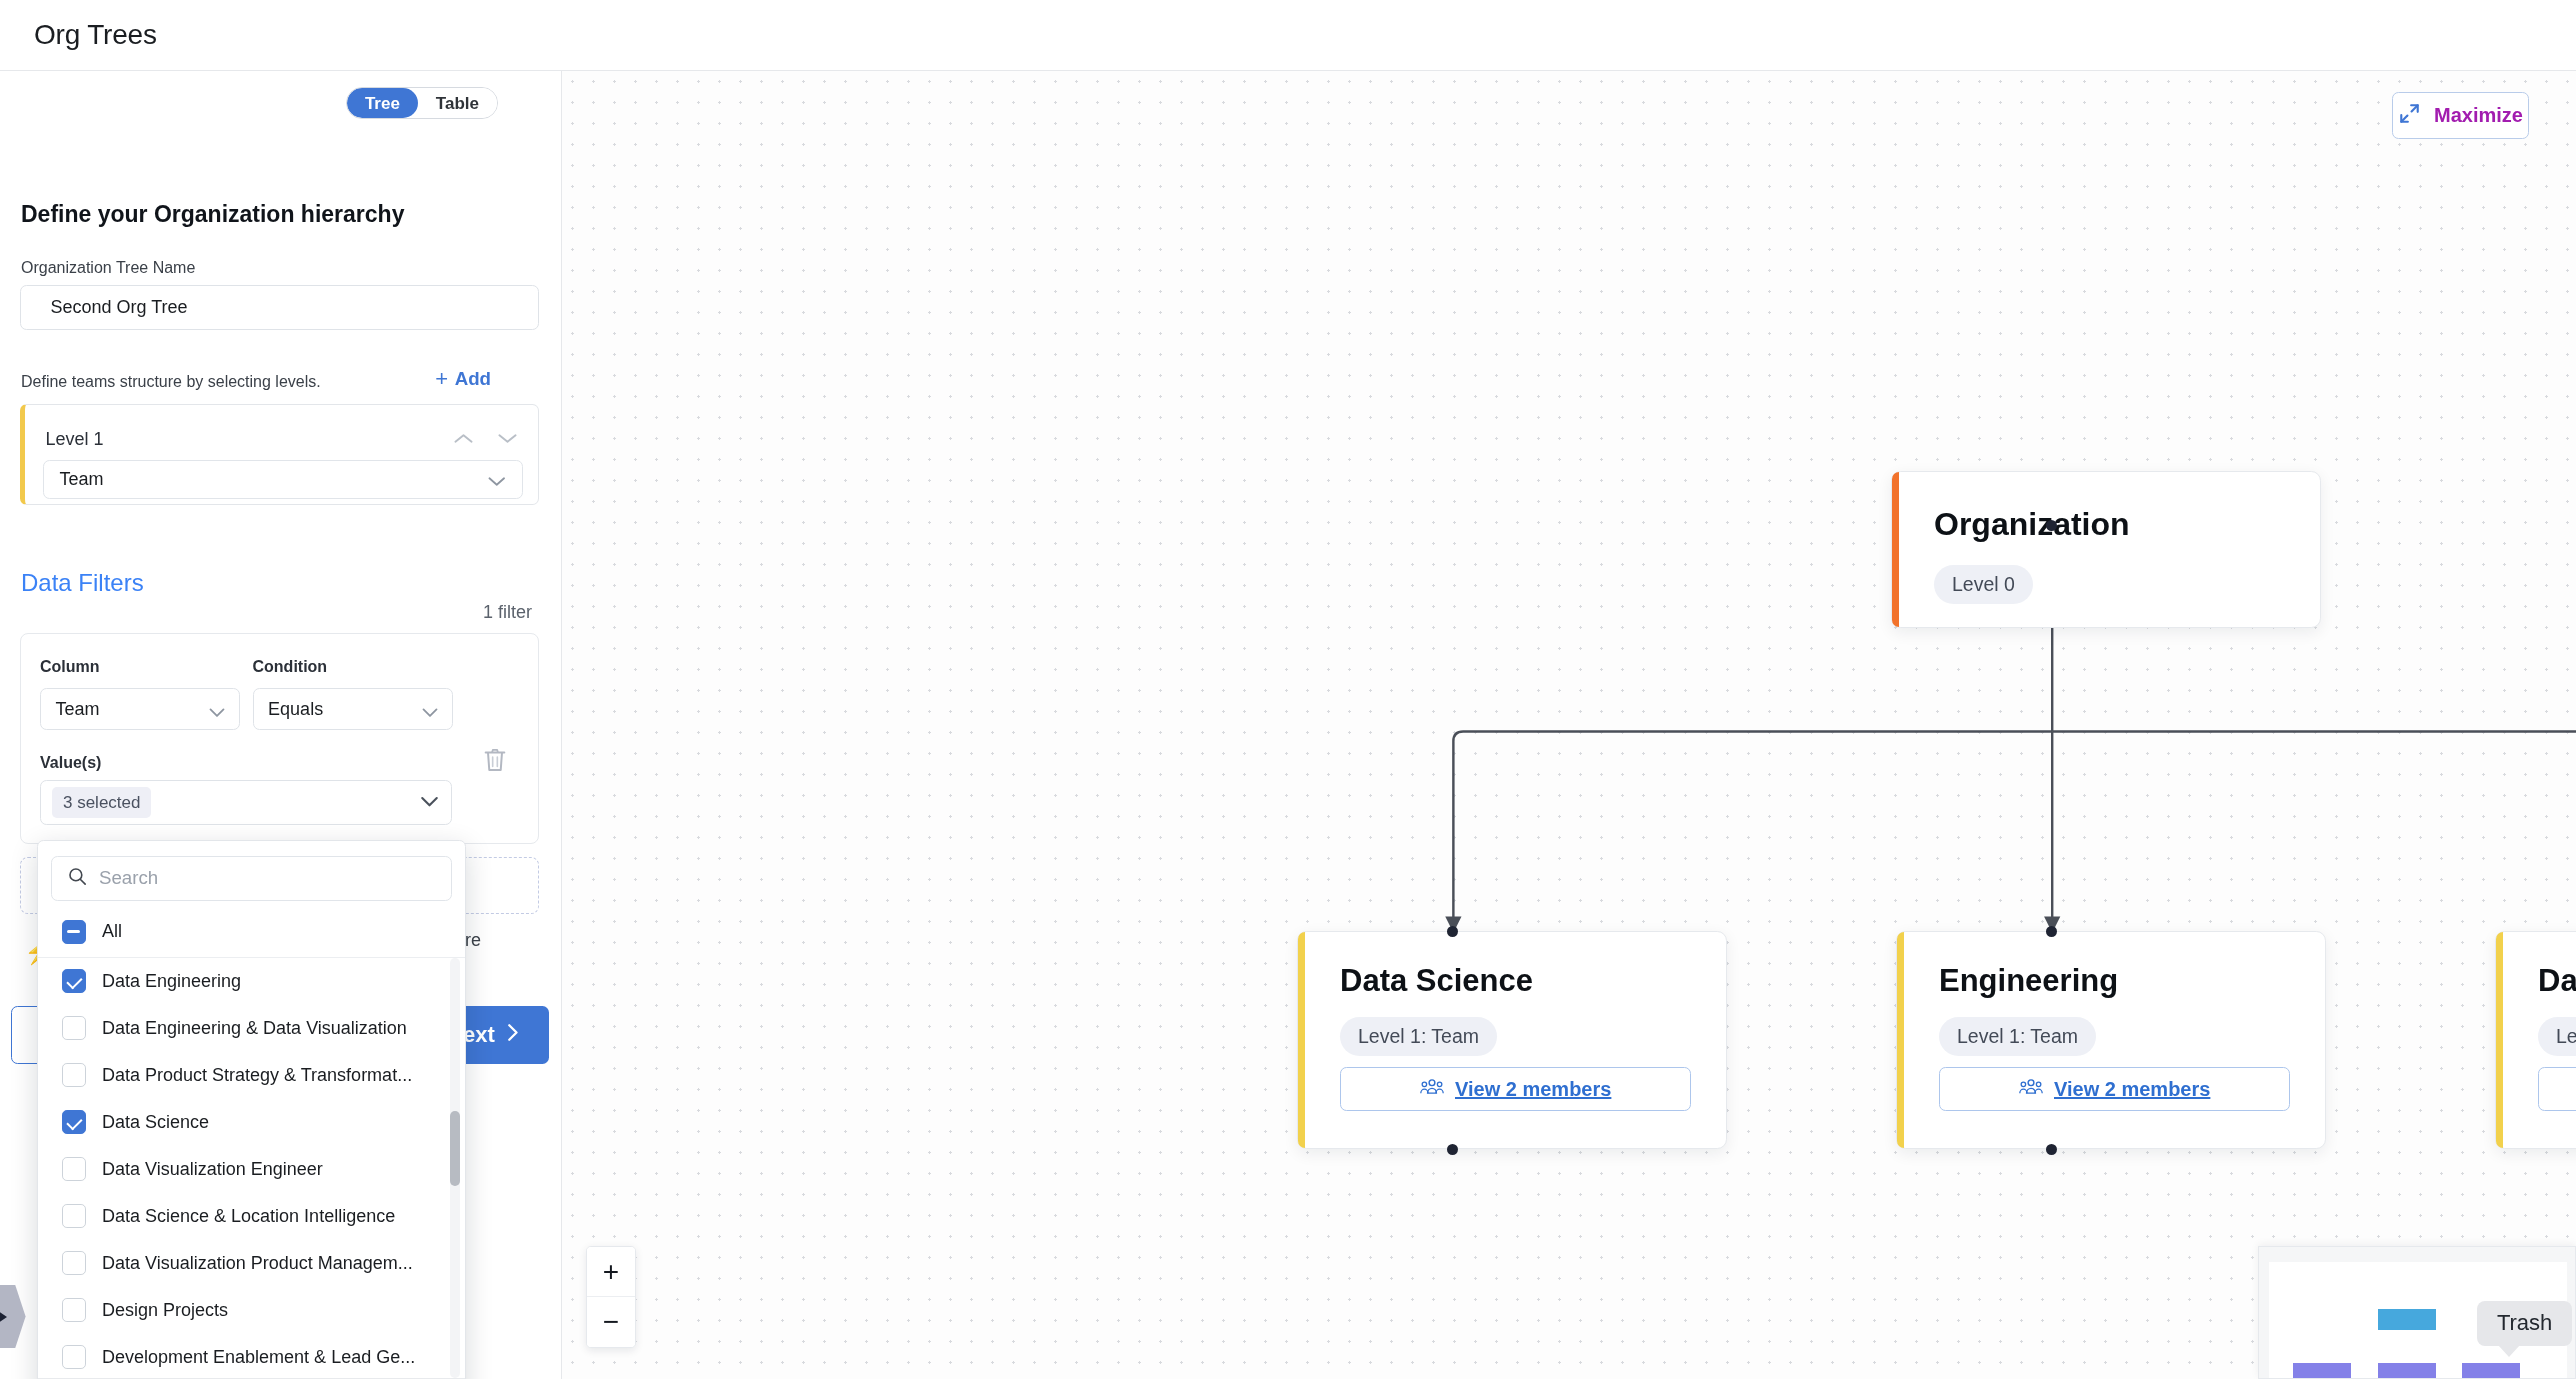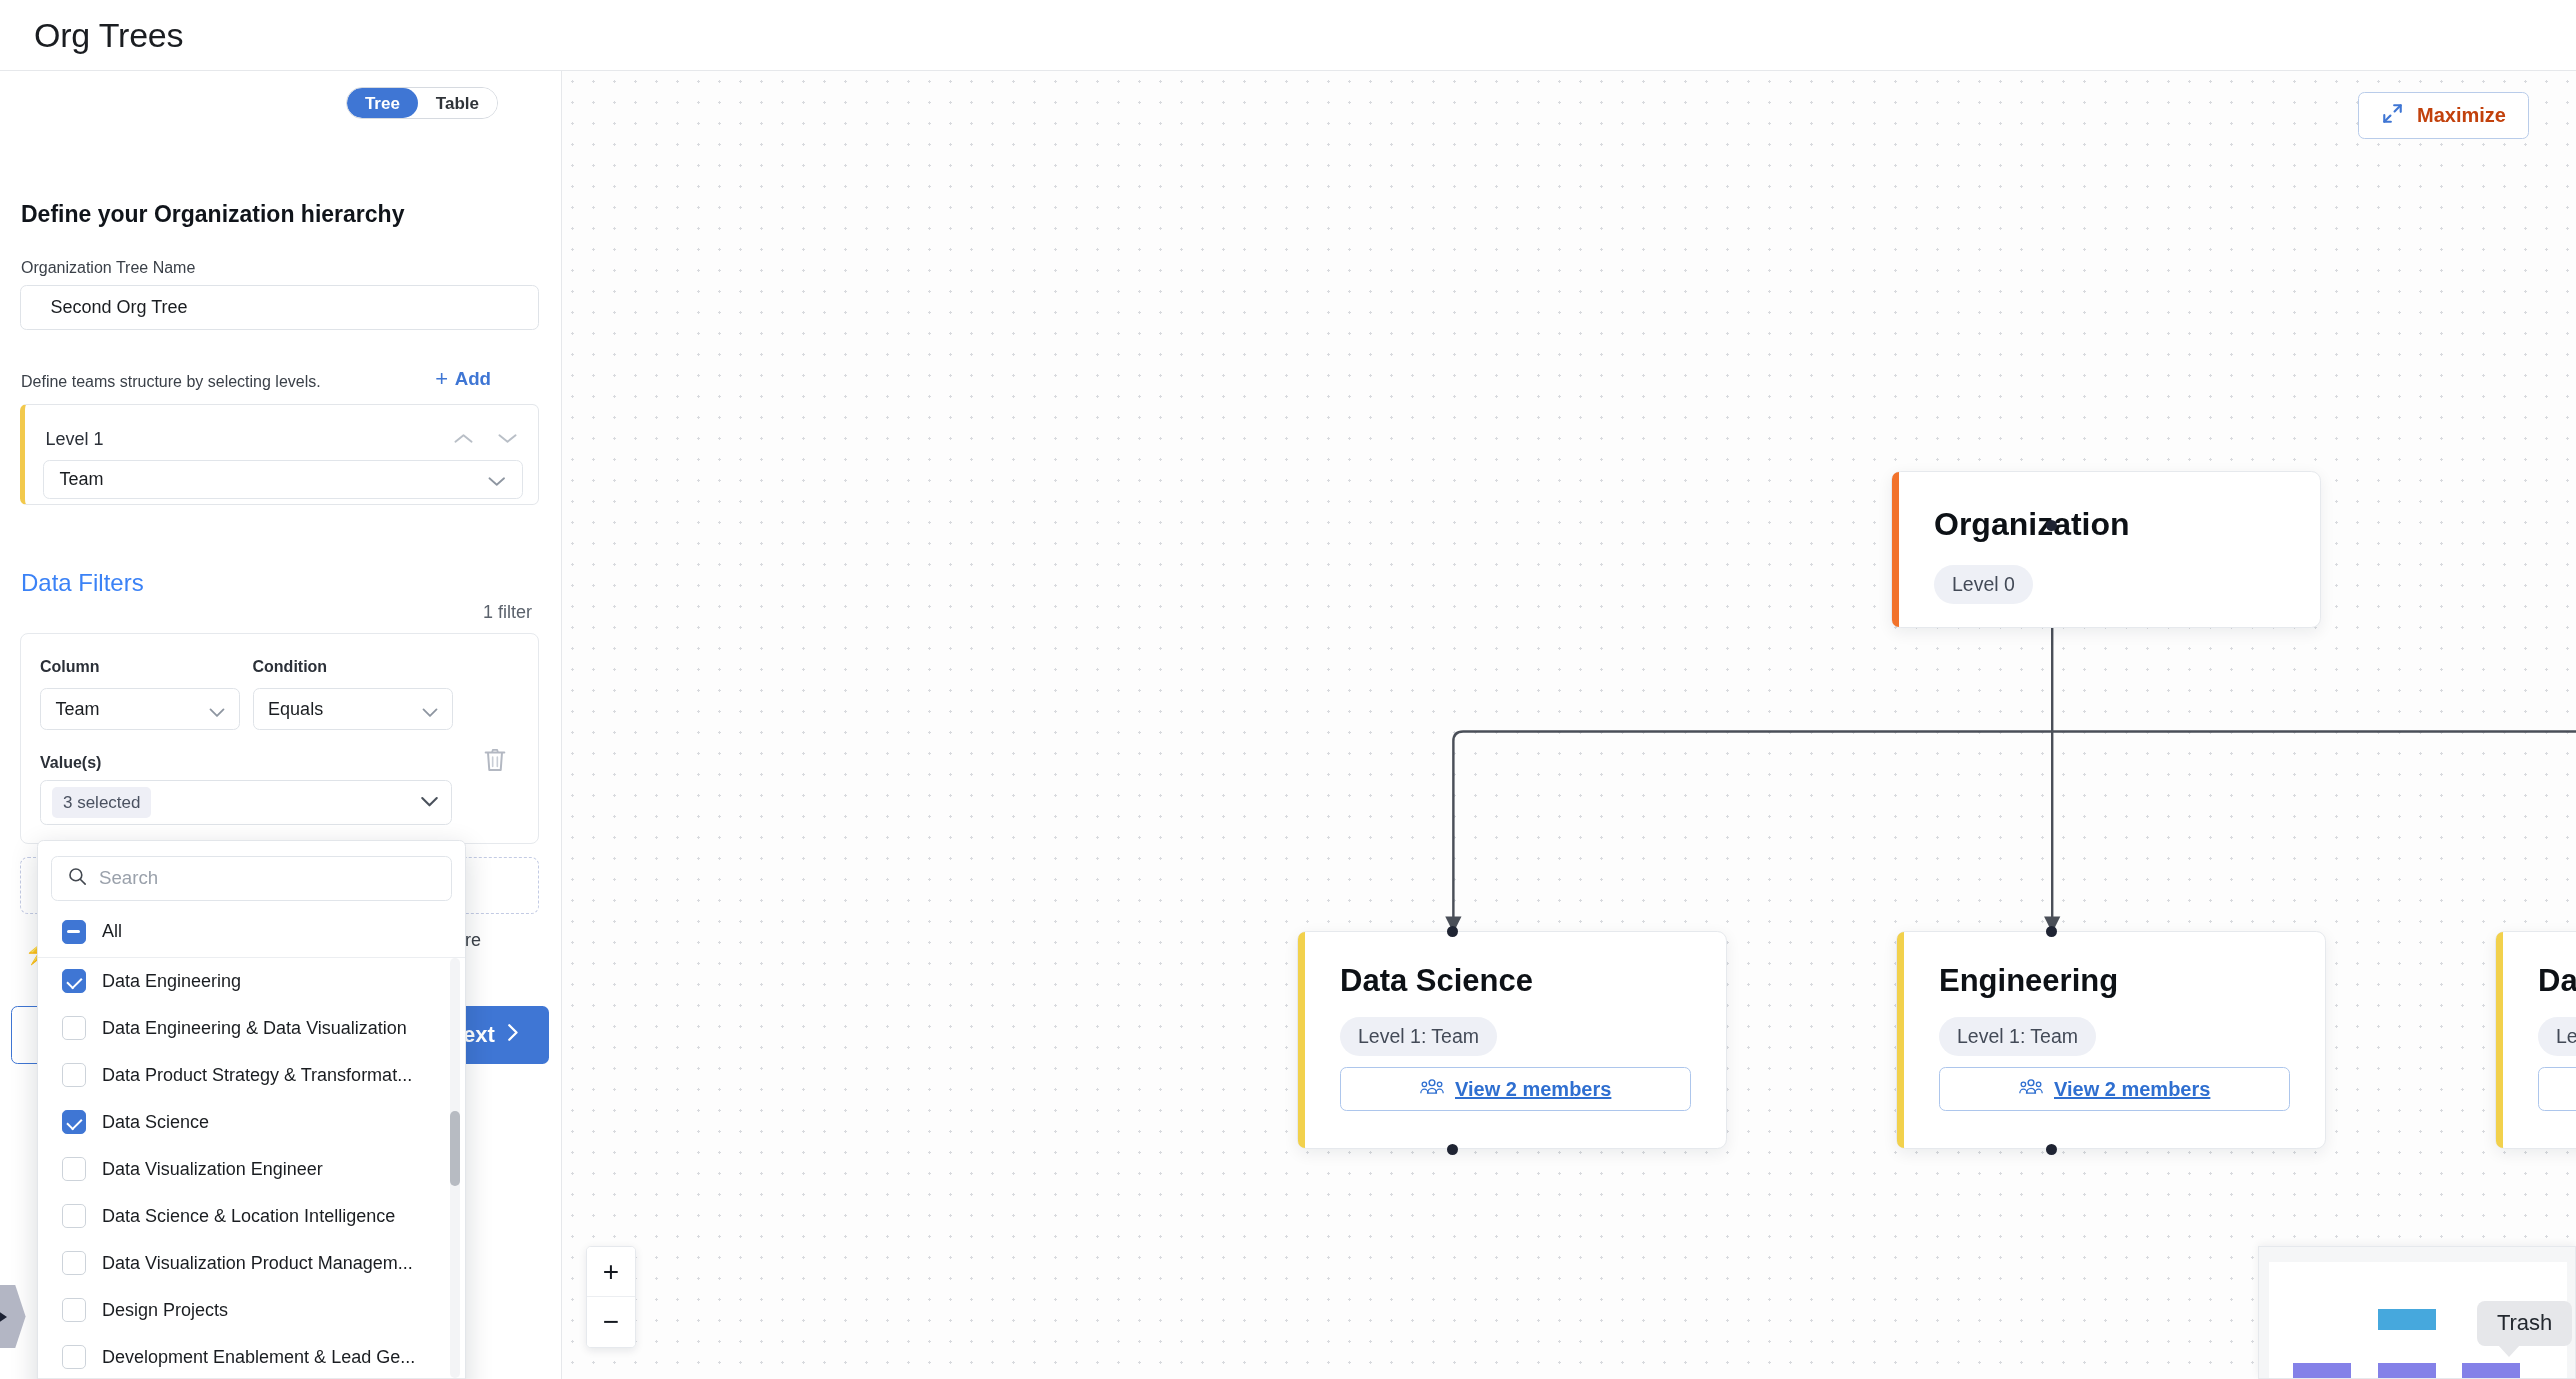--- a/index.html
+++ b/index.html
@@ -11,21 +11,21 @@
   }
   .app { position: relative; width: 2576px; height: 1380px; }
 
   
   .topbar {
     position: absolute; left: 0; top: 0; width: 2576px; height: 71px;
     background: #fff; border-bottom: 0.8px solid #e6e8eb;
     display: flex; align-items: center;
   }
   .page-title {
-    margin-left: 34px; font-size: 34px; font-weight: 400; color: #1a1d21;
+    margin-left: 34px; font-size: 28px; font-weight: 400; color: #1a1d21;
     letter-spacing: -0.2px;
   }
 
   
   .leftpanel {
     position: absolute; left: 0; top: 71px; width: 562px; height: 1308px;
     background: #fff; border-right: 0.8px solid #e6e8eb;
     overflow: visible;
   }
   .toggle-wrap { position: absolute; right: 63px; top: 16px; }
@@ -204,22 +204,22 @@
   
   .canvas {
     position: absolute; left: 562px; top: 71px; width: 2014px; height: 1308px;
     background-color: #fdfdfd;
     background-image: radial-gradient(#d8dade 1.1px, transparent 1.1px);
     background-size: 21px 21px;
     overflow: hidden;
   }
   .maximize-btn {
     position: absolute; right: 47px; top: 21px;
-    border: 0.8px solid #b9ccea; background: #fff; color: #c2410c;
-    border-radius: 6.5px; height: 47px; padding: 0 22px;
+    border: 0.8px solid #b9ccea; background: #fff; color: #a21caf;
+    border-radius: 6.5px; height: 47px; padding: 0 5px;
     display: inline-flex; align-items: center; gap: 13px;
     font-size: 20px; font-weight: 700; cursor: pointer;
   }
 
   .node {
     position: absolute; background: #fff; border: 0.8px solid #e6e9ed;
     border-radius: 9.7px; box-shadow: 0 4.9px 14.6px rgba(16,24,40,0.07);
   }
   .node .accent {
     position: absolute; left: 0; top: 0; bottom: 0; width: 6.5px;

